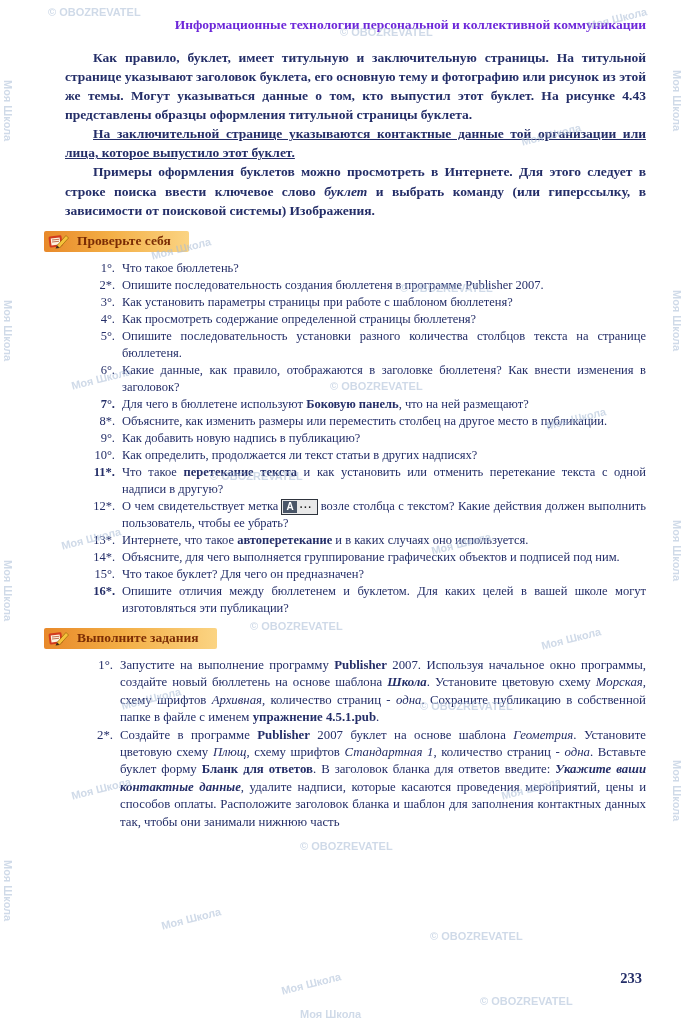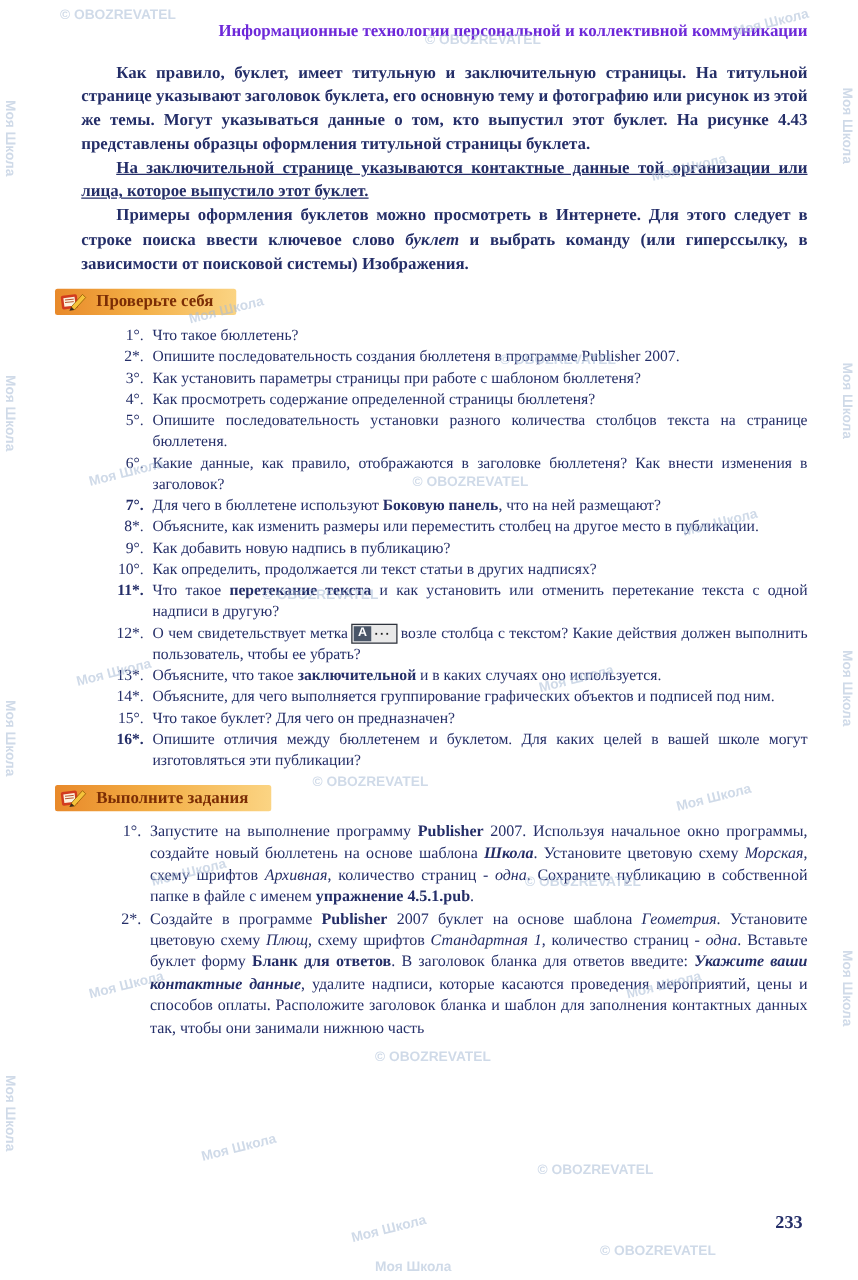--- a/index.html
+++ b/index.html
@@ -135,21 +135,21 @@
         </div>
         <div class="q">
           <span class="q-num">12*.</span>
           <span class="q-text"><span>О чем свидетельствует метка</span><span class="ovf">
               <span class="ovf-a">A</span>
               <span class="ovf-dots">···</span>
             </span><span>возле столбца с текстом? Какие действия должен выполнить пользователь, чтобы ее убрать?</span></span>
         </div>
         <div class="q">
           <span class="q-num">13*.</span>
-          <span class="q-text"><span>Объясните, что такое </span><span style="font-weight: bold;">заключительной</span><span> и в каких случаях оно используется.</span></span>
+          <span class="q-text"><span>Интернете, что такое </span><span style="font-weight: bold;">автоперетекание</span><span> и в каких случаях оно используется.</span></span>
         </div>
         <div class="q">
           <span class="q-num">14*.</span>
           <span class="q-text"><span>Объясните, для чего выполняется группирование графических объектов и подписей под ним.</span></span>
         </div>
         <div class="q">
           <span class="q-num">15°.</span>
           <span class="q-text"><span>Что такое буклет? Для чего он предназначен?</span></span>
         </div>
         <div class="q">

